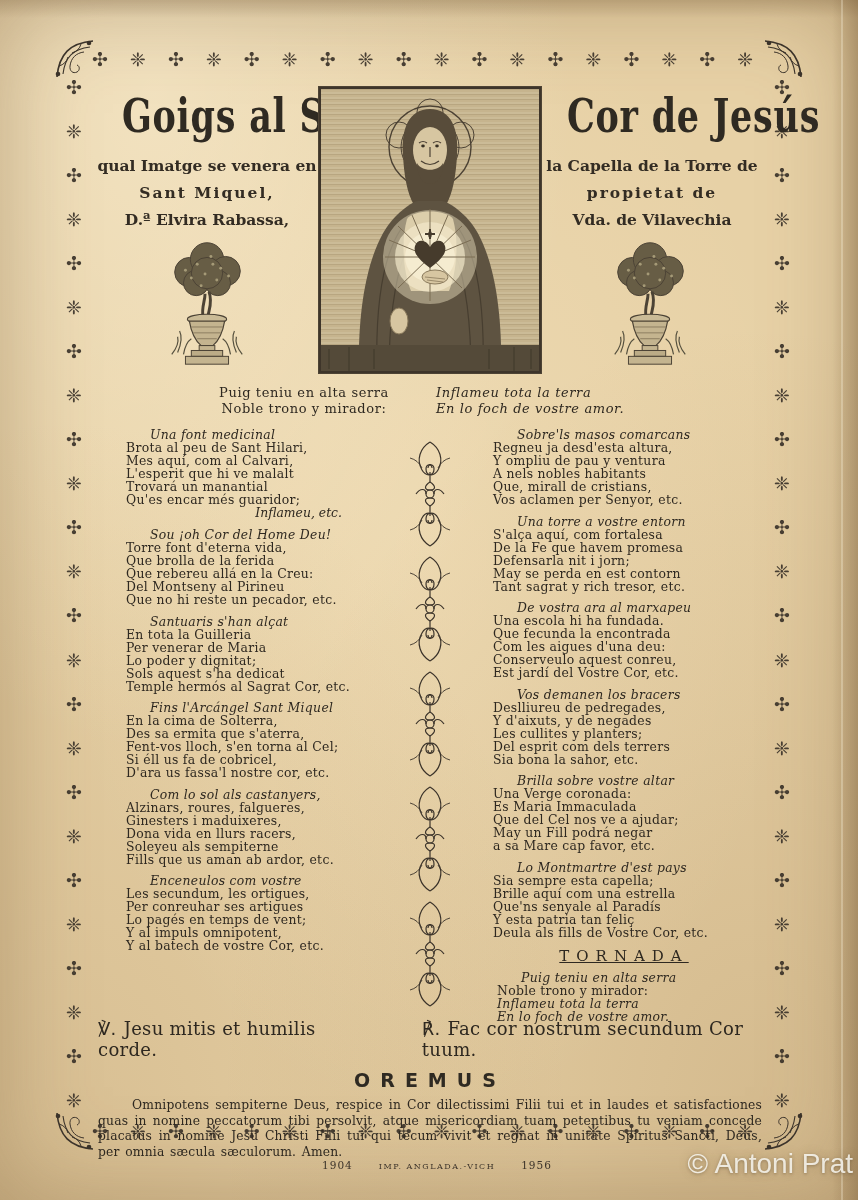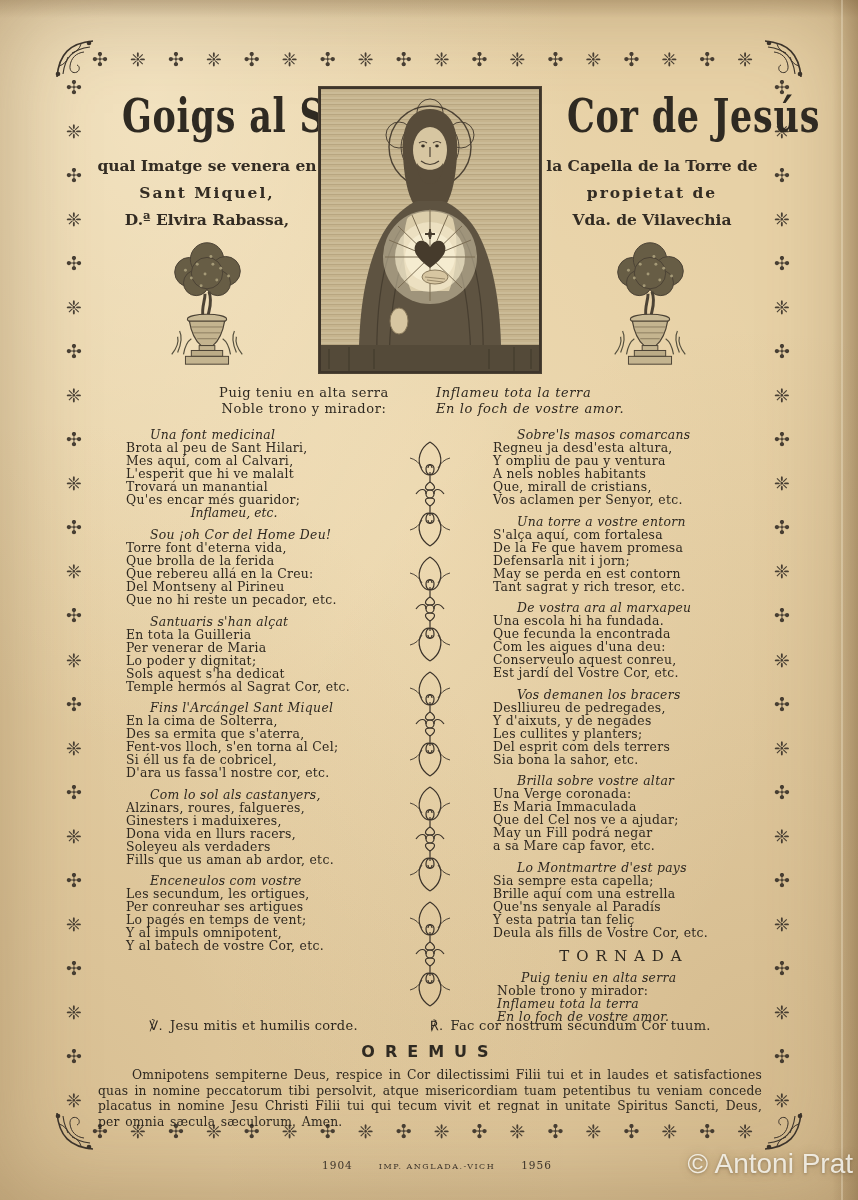--- a/index.html
+++ b/index.html
@@ -49,31 +49,31 @@
     font-size:13px;line-height:16px;letter-spacing:.6px;}
   .intro-italic{position:absolute;left:436px;top:385px;width:240px;text-align:left;
     font-size:13px;line-height:16px;font-style:italic;letter-spacing:.6px;}
 
   
   .col{position:absolute;top:428px;width:262px;}
   .col-l{left:126px;} .col-r{left:493px;}
   .stanza{margin-bottom:8.5px;}
   .vline{font-size:12.4px;line-height:13px;letter-spacing:.3px;}
   .vfirst{text-indent:24px;font-style:italic;}
-  .vrefrain{font-size:12.4px;line-height:13.5px;font-style:italic;text-align:center;padding-right:46px;}
-  .tornada-head{margin:7px 0 6px 0;text-align:center;font-size:15px;letter-spacing:7px;}
+  .vrefrain{font-size:12.4px;line-height:13.5px;font-style:italic;text-align:right;padding-right:46px;}
+  .tornada-head{margin:7px 0 6px 0;text-align:center;font-size:15px;letter-spacing:7px;text-decoration:underline;}
   .tornada-lines .vline{padding-left:4px;}
   .t-italic{font-style:italic;}
   .signature{text-align:right;padding-right:8px;margin-top:5px;font-size:13.5px;letter-spacing:1px;}
 
   
   .liturgy{position:absolute;left:98px;top:1018px;width:664px;}
-  .vr-line{display:flex;justify-content:center;gap:72px;font-size:13px;letter-spacing:.3px;}
+  .vr-line{display:flex;justify-content:center;gap:72px;font-size:18px;letter-spacing:.3px;}
   .vr-pair b{font-weight:normal;margin-right:7px;font-family:"DejaVu Sans",sans-serif;}
-  .oremus{text-align:center;font-size:16px;letter-spacing:10px;margin-top:9px;font-weight:bold;
+  .oremus{text-align:center;font-size:19px;letter-spacing:10px;margin-top:9px;font-weight:bold;
     font-family:"DejaVu Sans",sans-serif;color:#2f2a22;}
   .prayer{margin-top:7px;text-align:justify;font-size:12.3px;line-height:15.6px;text-indent:34px;
     letter-spacing:.2px;word-spacing:1.5px;}
 
   
   .imprint{position:absolute;left:0;top:1159px;width:858px;text-align:center;font-size:10.5px;
     color:#3c332a;letter-spacing:1px;padding-left:8px;}
   .imprint .printer{font-size:8px;letter-spacing:1.5px;margin:0 26px;}
   .watermark{position:absolute;right:5px;top:1148px;font-family:"Liberation Sans","DejaVu Sans",sans-serif;
     font-size:28px;font-weight:500;color:rgba(253,252,248,.82);
@@ -370,21 +370,21 @@
         <div class="vline">Des sa ermita que s'aterra,</div>
         <div class="vline">Fent-vos lloch, s'en torna al Cel;</div>
         <div class="vline">Si éll us fa de cobricel,</div>
         <div class="vline">D'ara us fassa'l nostre cor, etc.</div>
       </div>
     <div class="stanza">
         <div class="vline vfirst">Com lo sol als castanyers,</div>
         <div class="vline">Alzinars, roures, falgueres,</div>
         <div class="vline">Ginesters i maduixeres,</div>
         <div class="vline">Dona vida en llurs racers,</div>
-        <div class="vline">Soleyeu als verdaders</div>
+        <div class="vline">Soleyeu als sempiterne</div>
         <div class="vline">Fills que us aman ab ardor, etc.</div>
       </div>
     <div class="stanza">
         <div class="vline vfirst">Enceneulos com vostre</div>
         <div class="vline">Les secundum, les ortigues,</div>
         <div class="vline">Per conreuhar ses artigues</div>
         <div class="vline">Lo pagés en temps de vent;</div>
         <div class="vline">Y al impuls omnipotent,</div>
         <div class="vline">Y al batech de vostre Cor, etc.</div>
       </div>

